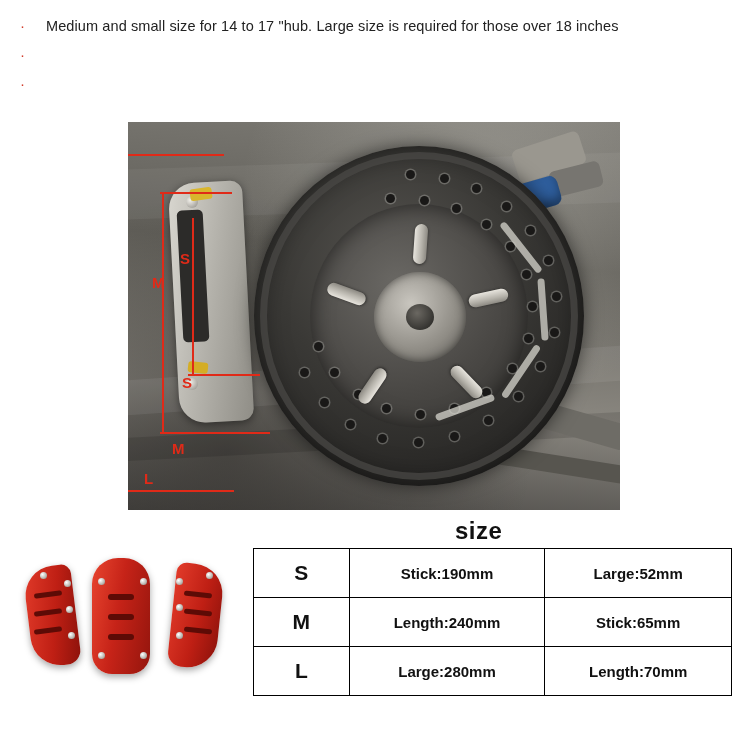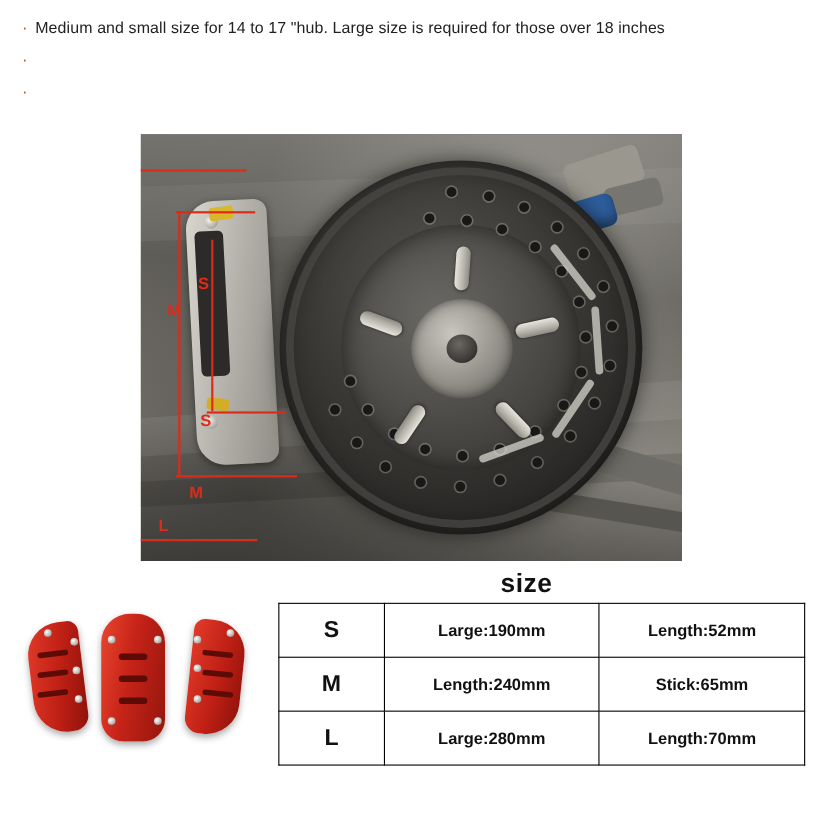--- a/index.html
+++ b/index.html
@@ -36,20 +36,21 @@
     width: 14px;
     flex: 0 0 14px;
     text-align: left;
     padding-left: 2px;
   }
   .bullet-text {
     color: #222222;
     font-size: 14.5px;
     line-height: 20px;
     letter-spacing: 0.1px;
+    margin-left: 14px;
   }
 
   
   .photo {
     position: absolute;
     left: 128px;
     top: 122px;
     width: 492px;
     height: 388px;
     background: linear-gradient(170deg,#6f6d68 0%, #56544f 28%, #7a7770 60%, #4d4b47 100%);
@@ -401,22 +402,22 @@
     <div class="rivet" style="left:156px; top:30px;"></div>
     <div class="rivet" style="left:156px; top:56px;"></div>
     <div class="rivet" style="left:156px; top:84px;"></div>
     <div class="rivet" style="left:186px; top:24px;"></div>
   </div>
 
   <table class="size-table">
     <tbody>
       <tr>
         <td class="col-size">S</td>
-        <td class="col-len">Large:190mm</td>
-        <td class="col-wid">Length:52mm</td>
+        <td class="col-len">Stick:190mm</td>
+        <td class="col-wid">Large:52mm</td>
       </tr>
       <tr>
         <td class="col-size">M</td>
         <td class="col-len">Length:240mm</td>
         <td class="col-wid">Stick:65mm</td>
       </tr>
       <tr>
         <td class="col-size">L</td>
         <td class="col-len">Large:280mm</td>
         <td class="col-wid">Length:70mm</td>

